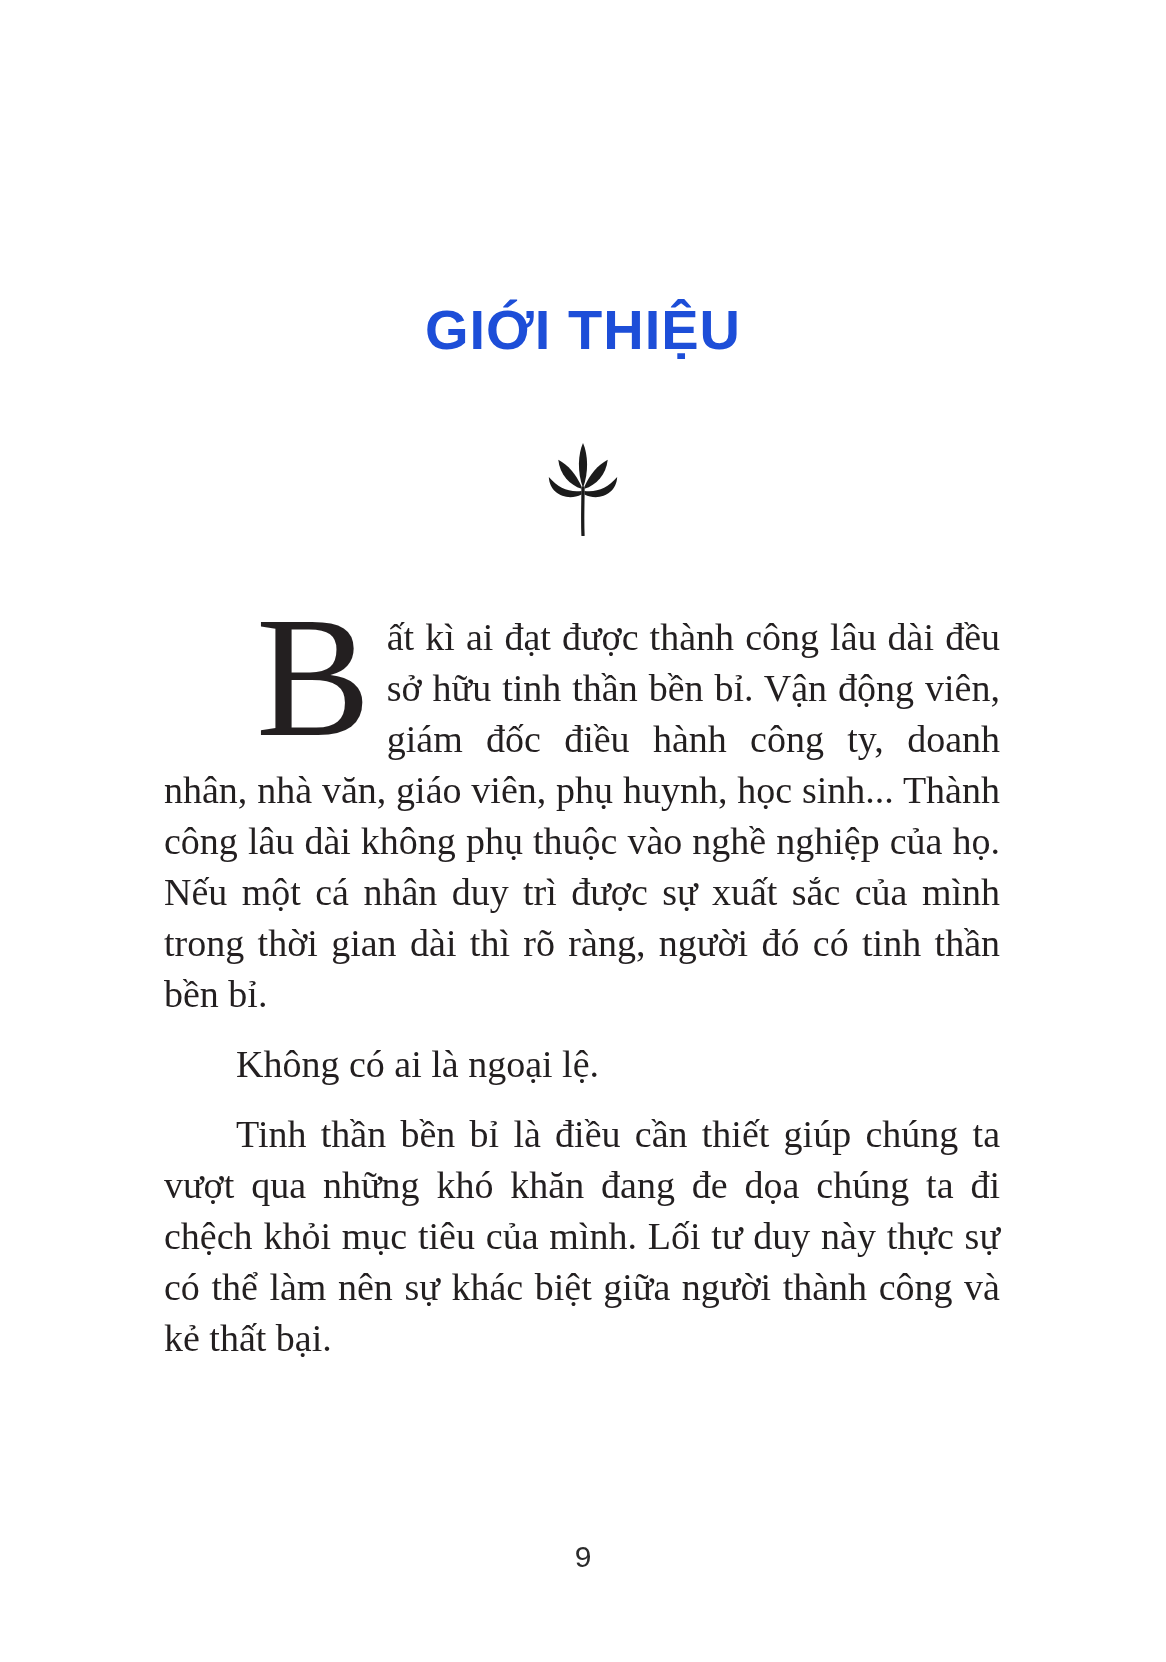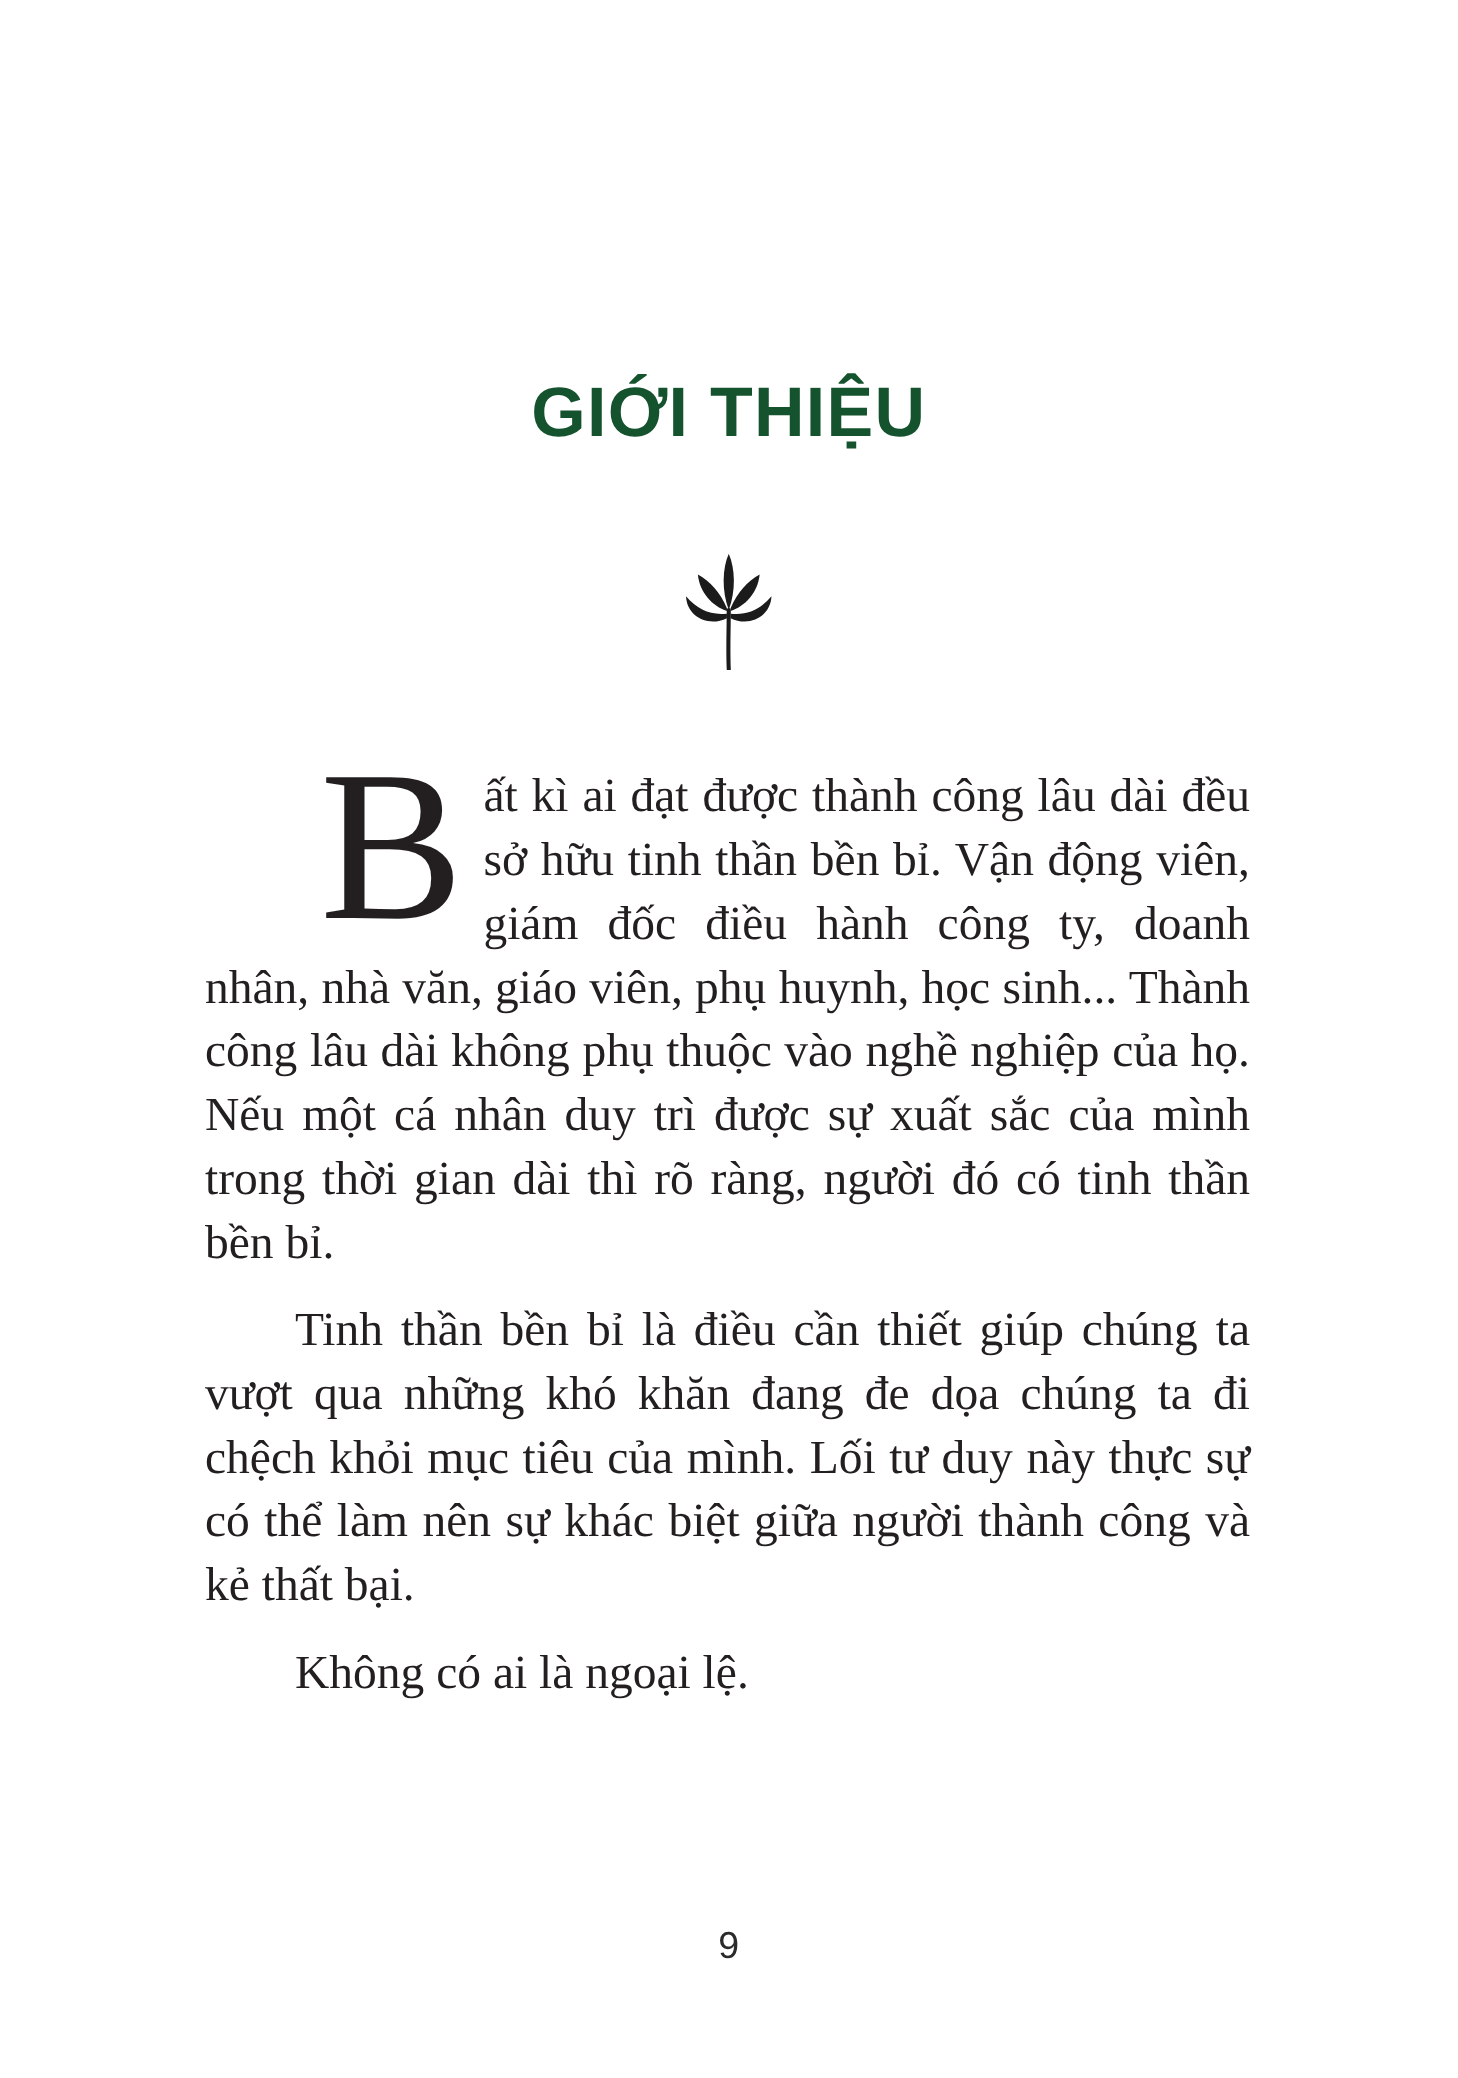--- a/index.html
+++ b/index.html
@@ -18,21 +18,21 @@
   }
   .chapter-title {
     margin: 0;
     padding-top: 298px;
     text-align: center;
     font-family: "Liberation Sans", sans-serif;
     font-weight: 700;
     font-size: 56px;
     letter-spacing: 1px;
     line-height: 1.15;
-    color: #14532d;
+    color: #1d4ed8;
   }
   .ornament-wrap {
     margin-top: 78px;
     height: 96px;
     text-align: center;
   }
   .ornament-wrap svg {
     display: inline-block;
   }
   .body-text {
@@ -89,19 +89,19 @@
         </g>
         <path d="M50 66 C50 90 49 108 50 131" stroke="#1b1b1b" stroke-width="4.5" fill="none" stroke-linecap="round"></path>
       </svg>
     </span>
   </div>
 
   <div class="body-text">
     <p>
       <span class="dropcap">B</span><span>ất kì ai đạt được thành công lâu dài đều sở hữu tinh thần bền bỉ. Vận động viên, giám đốc điều hành công ty, doanh nhân, nhà văn, giáo viên, phụ huynh, học sinh... Thành công lâu dài không phụ thuộc vào nghề nghiệp của họ. Nếu một cá nhân duy trì được sự xuất sắc của mình trong thời gian dài thì rõ ràng, người đó có tinh thần bền bỉ.</span>
     </p>
+    <p class="indent">Không có ai là ngoại lệ.</p>
     <p class="indent">Tinh thần bền bỉ là điều cần thiết giúp chúng ta vượt qua những khó khăn đang đe dọa chúng ta đi chệch khỏi mục tiêu của mình. Lối tư duy này thực sự có thể làm nên sự khác biệt giữa người thành công và kẻ thất bại.</p>
-    <p class="indent">Không có ai là ngoại lệ.</p>
   </div>
 
   <div class="page-number">9</div>
 
 </div>
 
 </body></html>

